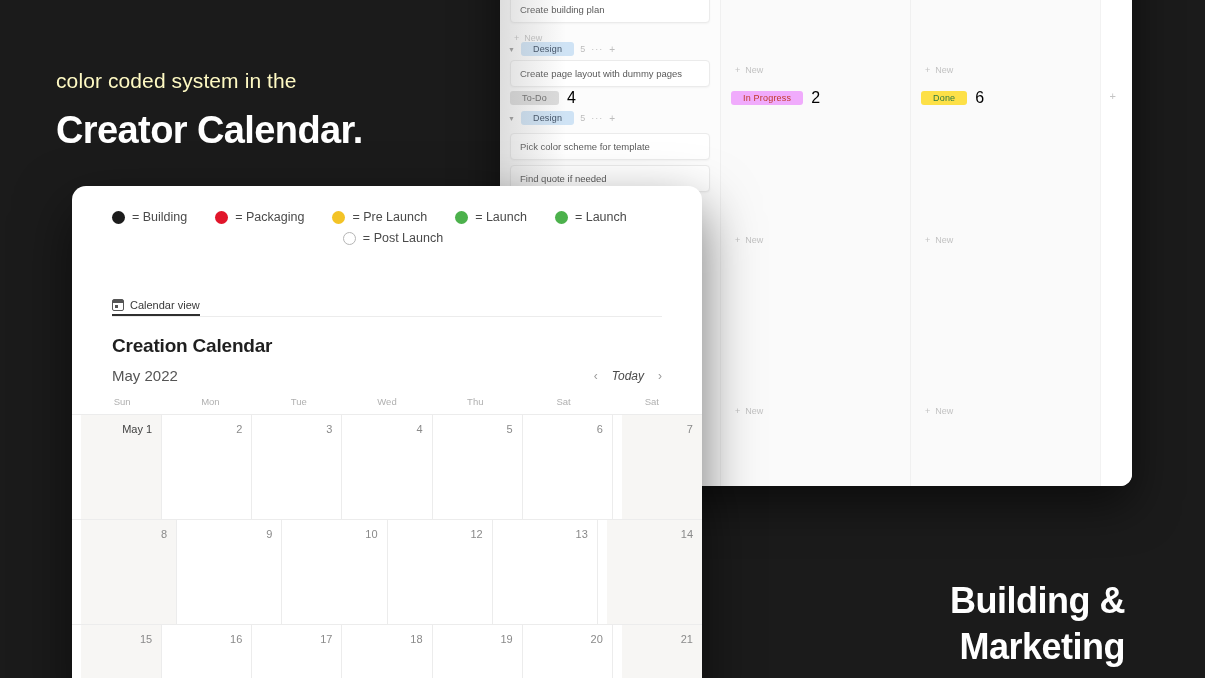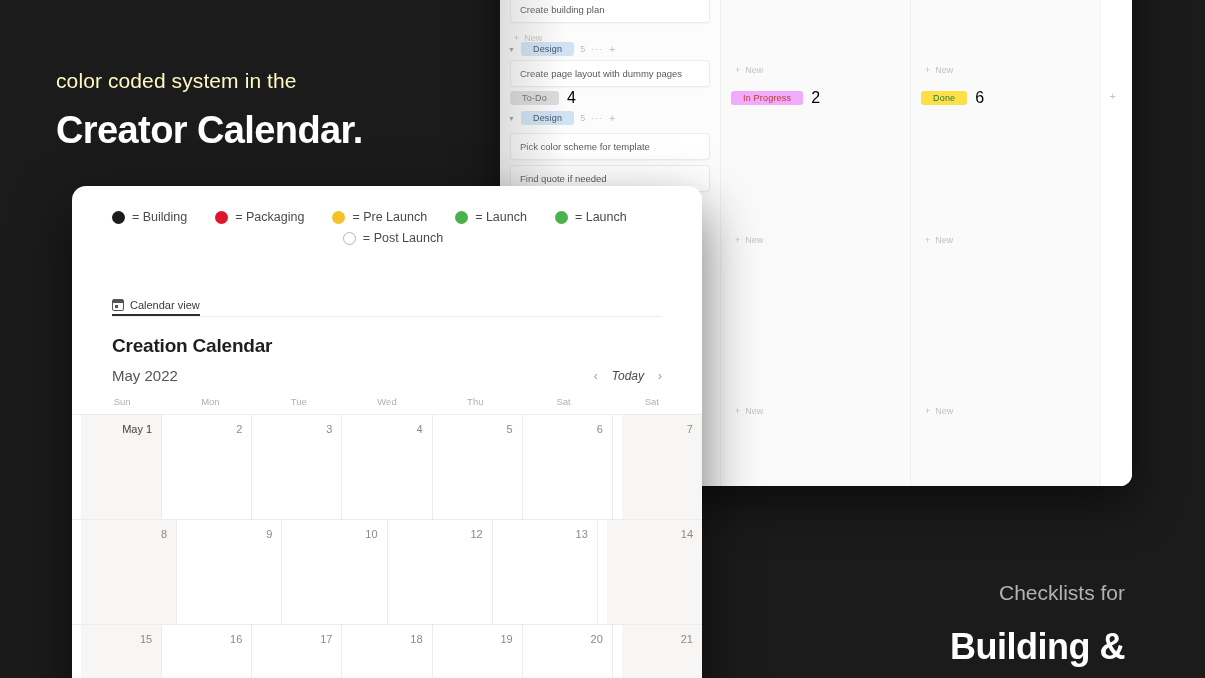--- a/index.html
+++ b/index.html
@@ -268,23 +268,23 @@
   </div>
   <div class="fade-left"></div>
 </div>
 
 <div class="headline">
   <div class="kicker">color coded system in the</div>
   <div class="title">Creator Calendar.</div>
 </div>
 
 <div class="headline-br">
-  <div class="kicker">Checklists for</div>
   <div class="title">
     <div>Building &amp;</div>
+    <div>Marketing</div>
   </div>
 </div>
 
 <div class="cal-card">
 
   <div class="legend">
     <div class="legend-row">
       <div class="legend-item">
         <span class="dot" style="background:#1c1c1c;"></span>
         <span class="lbl">= Building</span>

